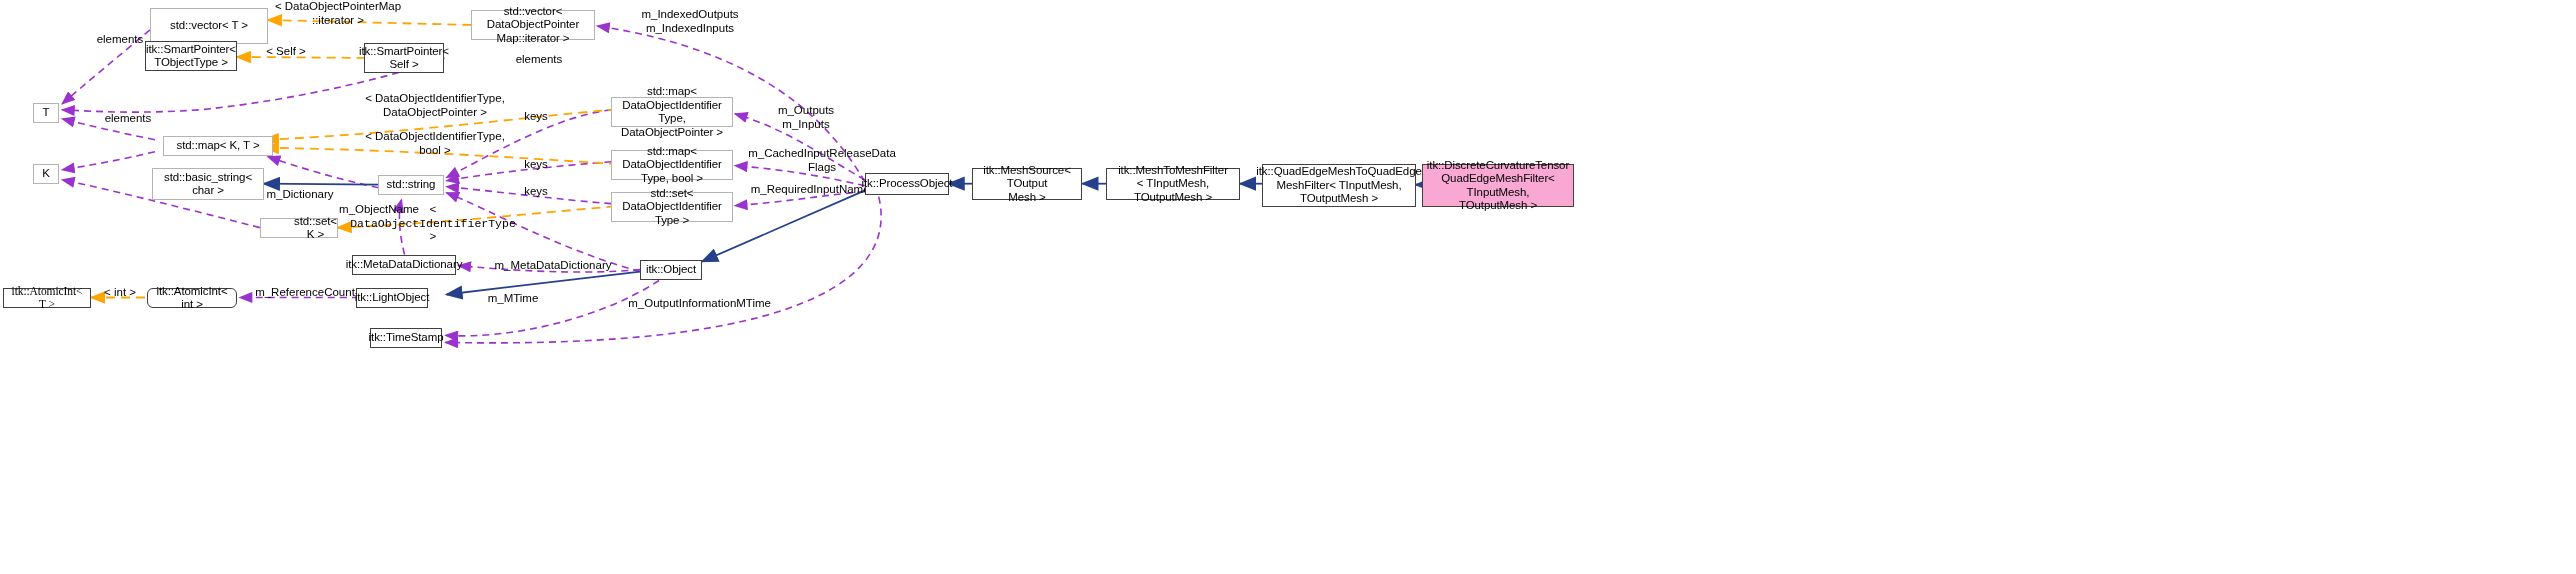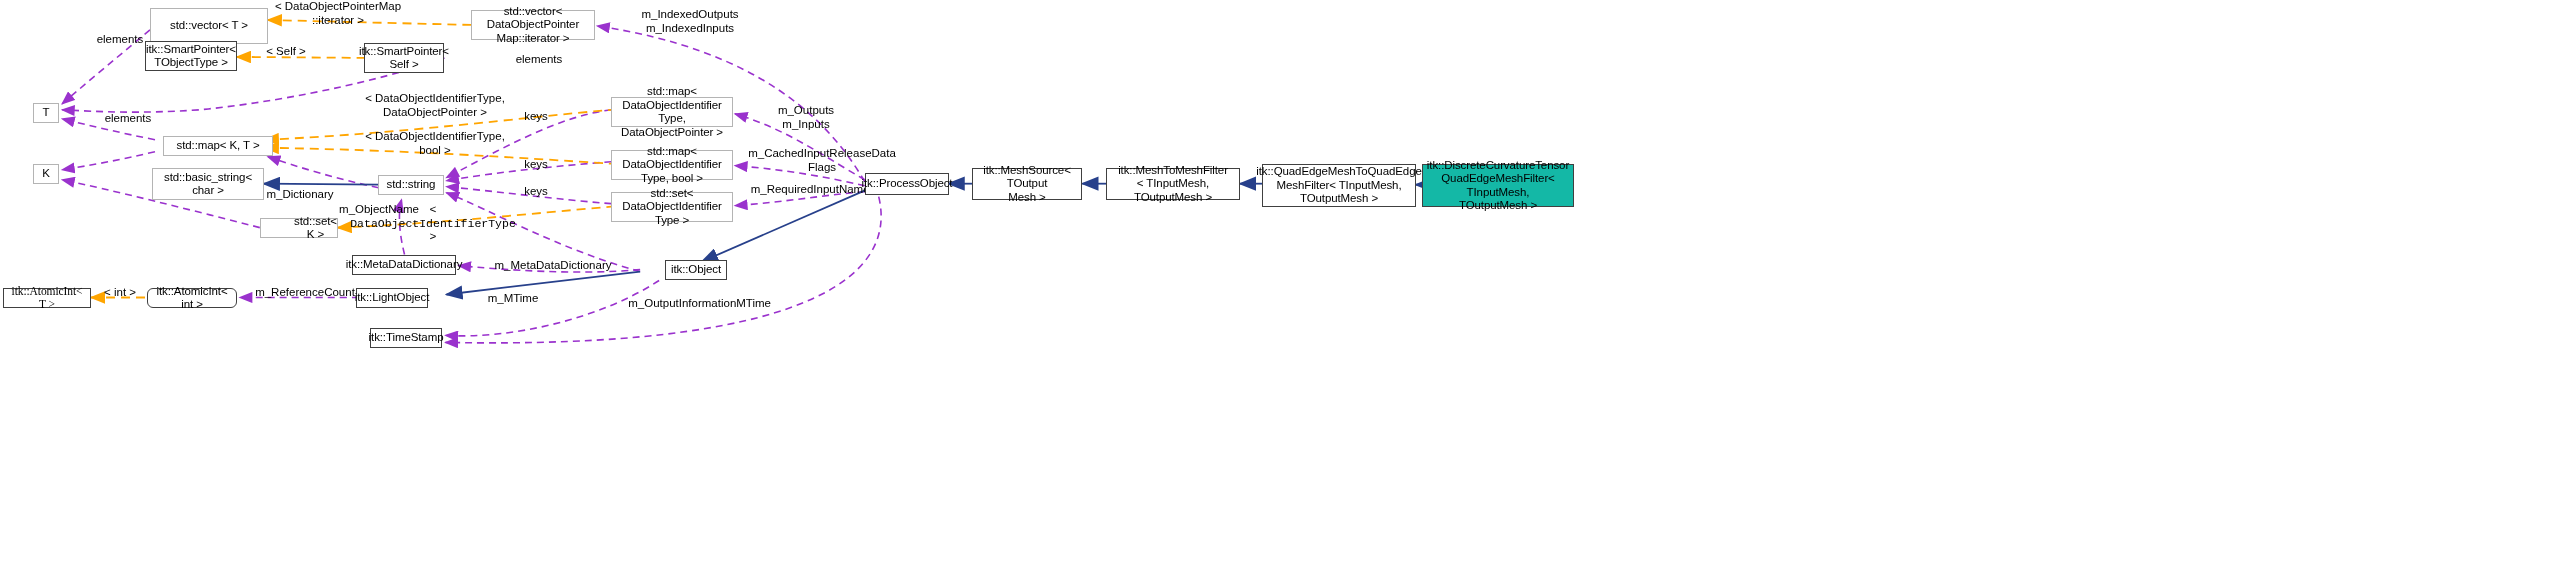--- a/index.html
+++ b/index.html
@@ -43,21 +43,21 @@
   .node.tmpl {
     border: 1px solid #b4b4b4;
   }
   
   .node.cls {
     border: 1.5px solid #404040;
   }
   
   .node.current {
     border: 1.5px solid #404040;
-    background: #14b8a6;
+    background: #f9a8d4;
   }
   .edge-label {
     position: absolute;
     font-family: "Liberation Sans", "DejaVu Sans", sans-serif;
     font-size: 11.5px;
     line-height: 13.5px;
     color: #000000;
     white-space: pre-line;
     text-align: center;
     z-index: 4;
@@ -174,21 +174,21 @@
       <div class="node tmpl" style="left: 611px; top: 150px; width: 122px; height: 30px;">std::map&lt; DataObjectIdentifier
 Type, bool &gt;</div>
       <div class="node tmpl" style="left: 378px; top: 175px; width: 66px; height: 20px;">std::string</div>
       <div class="node tmpl" style="left: 611px; top: 192px; width: 122px; height: 30px;">std::set&lt; DataObjectIdentifier
 Type &gt;</div>
       <div class="node cls" style="left: 352px; top: 255px; width: 104px; height: 20px;">itk::MetaDataDictionary</div>
       <div class="node cls" style="left: 3px; top: 288px; width: 88px; height: 20px; font-family: Liberation Serif, serif;">itk::AtomicInt&lt; T &gt;</div>
       <div class="node cls" style="left: 147px; top: 288px; width: 90px; height: 20px; border-radius: 6px;">itk::AtomicInt&lt; int &gt;</div>
       <div class="node cls" style="left: 356px; top: 288px; width: 72px; height: 20px;">itk::LightObject</div>
       <div class="node cls" style="left: 370px; top: 328px; width: 72px; height: 20px;">itk::TimeStamp</div>
-      <div class="node cls" style="left: 640px; top: 260px; width: 62px; height: 20px; margin-left: 25px;">itk::Object</div>
+      <div class="node cls" style="left: 640px; top: 260px; width: 62px; height: 20px;">itk::Object</div>
       <div class="node cls" style="left: 865px; top: 173px; width: 84px; height: 22px;">itk::ProcessObject</div>
       <div class="node cls" style="left: 972px; top: 168px; width: 110px; height: 32px;">itk::MeshSource&lt; TOutput
 Mesh &gt;</div>
       <div class="node cls" style="left: 1106px; top: 168px; width: 134px; height: 32px;">itk::MeshToMeshFilter
 &lt; TInputMesh, TOutputMesh &gt;</div>
       <div class="node cls" style="left: 1262px; top: 164px; width: 154px; height: 43px;">itk::QuadEdgeMeshToQuadEdge
 MeshFilter&lt; TInputMesh,
 TOutputMesh &gt;</div>
       <div class="node current" style="left: 1422px; top: 164px; width: 152px; height: 43px;">itk::DiscreteCurvatureTensor
 QuadEdgeMeshFilter&lt; TInputMesh,

